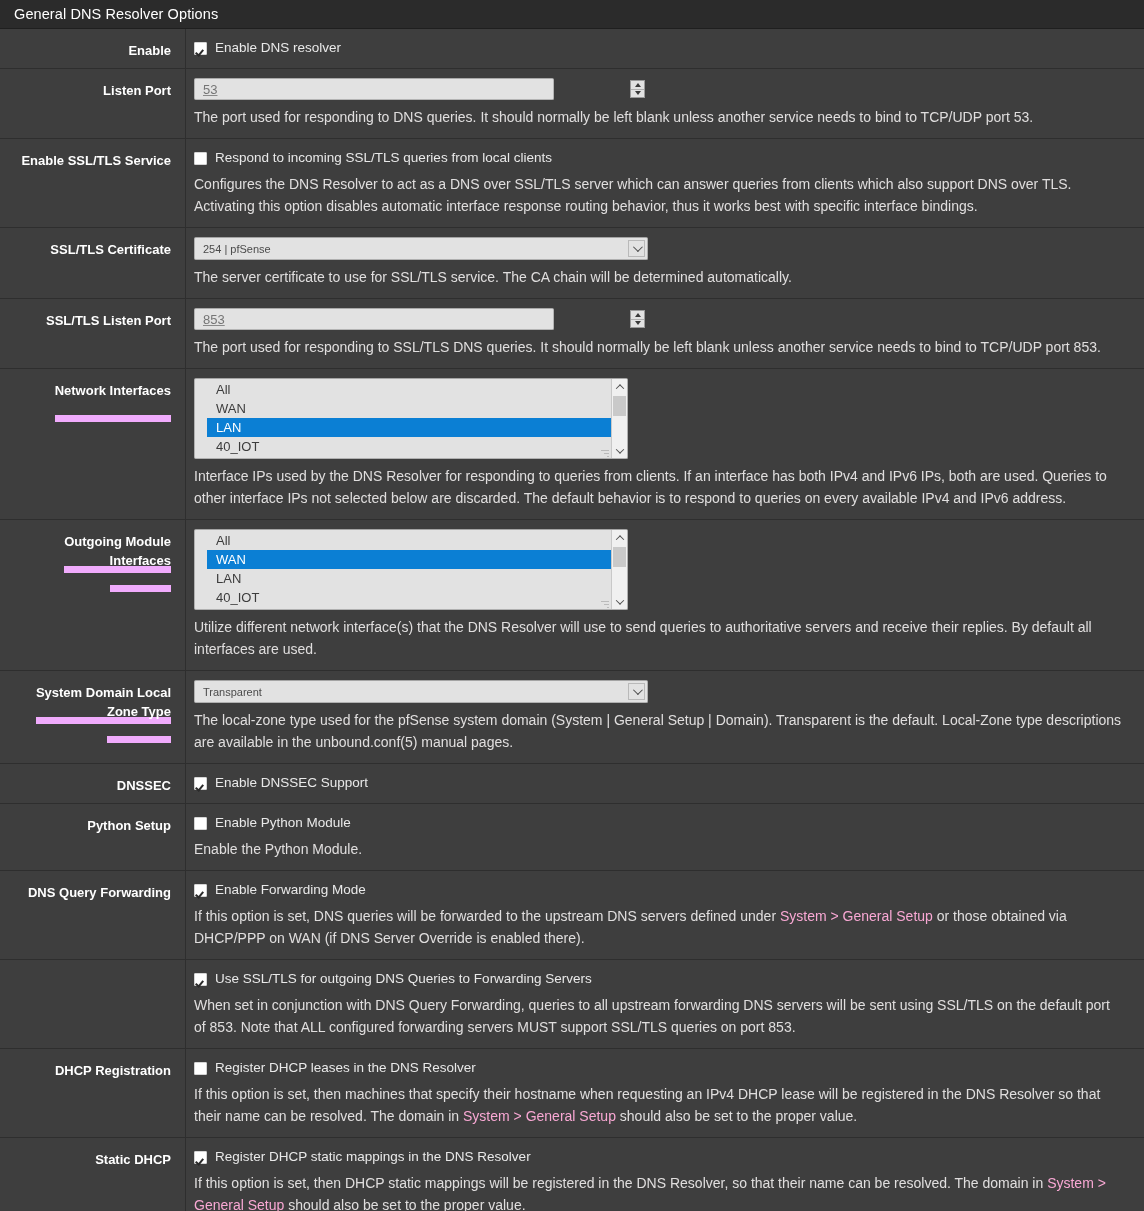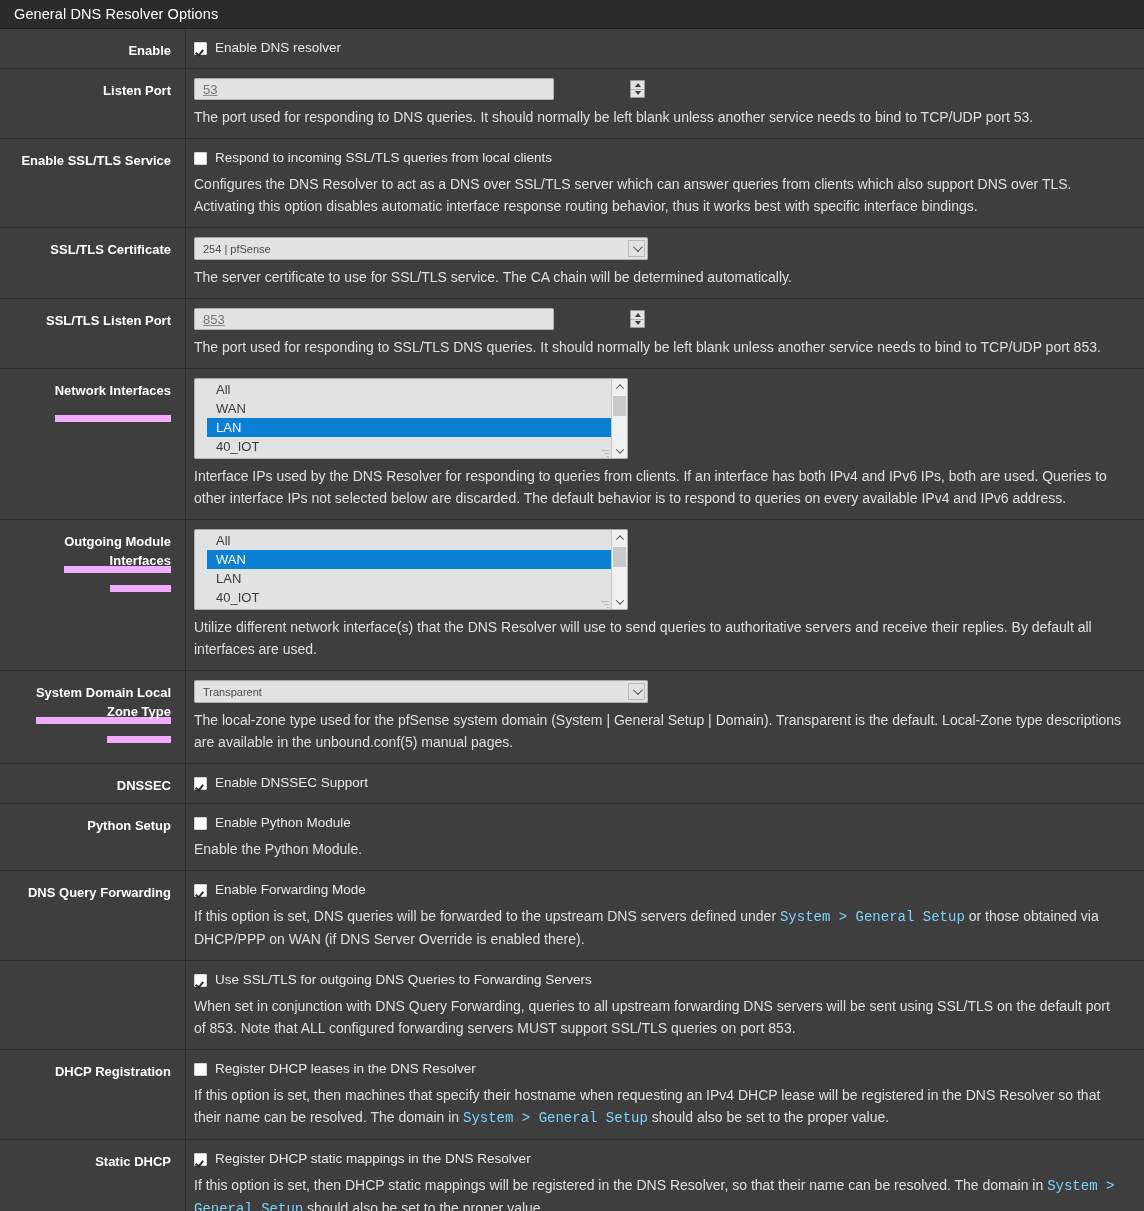--- a/index.html
+++ b/index.html
@@ -99,23 +99,22 @@
   }
   
   .help-block {
     color: #e0dede;
     font-size: 14px;
     line-height: 22px;
     margin: 6px 0 0 0;
     max-width: 930px;
   }
   .help-block a, .lnk {
-    color: #7dd3fc;
+    color: #f9a8d4;
     text-decoration: none;
-    font-family: Liberation Mono, monospace;
   }
   
   .input-wrap {
     position: relative;
     width: 454px;
     height: 22px;
     box-sizing: border-box;
   }
   .txtinput {
     width: 360px;

